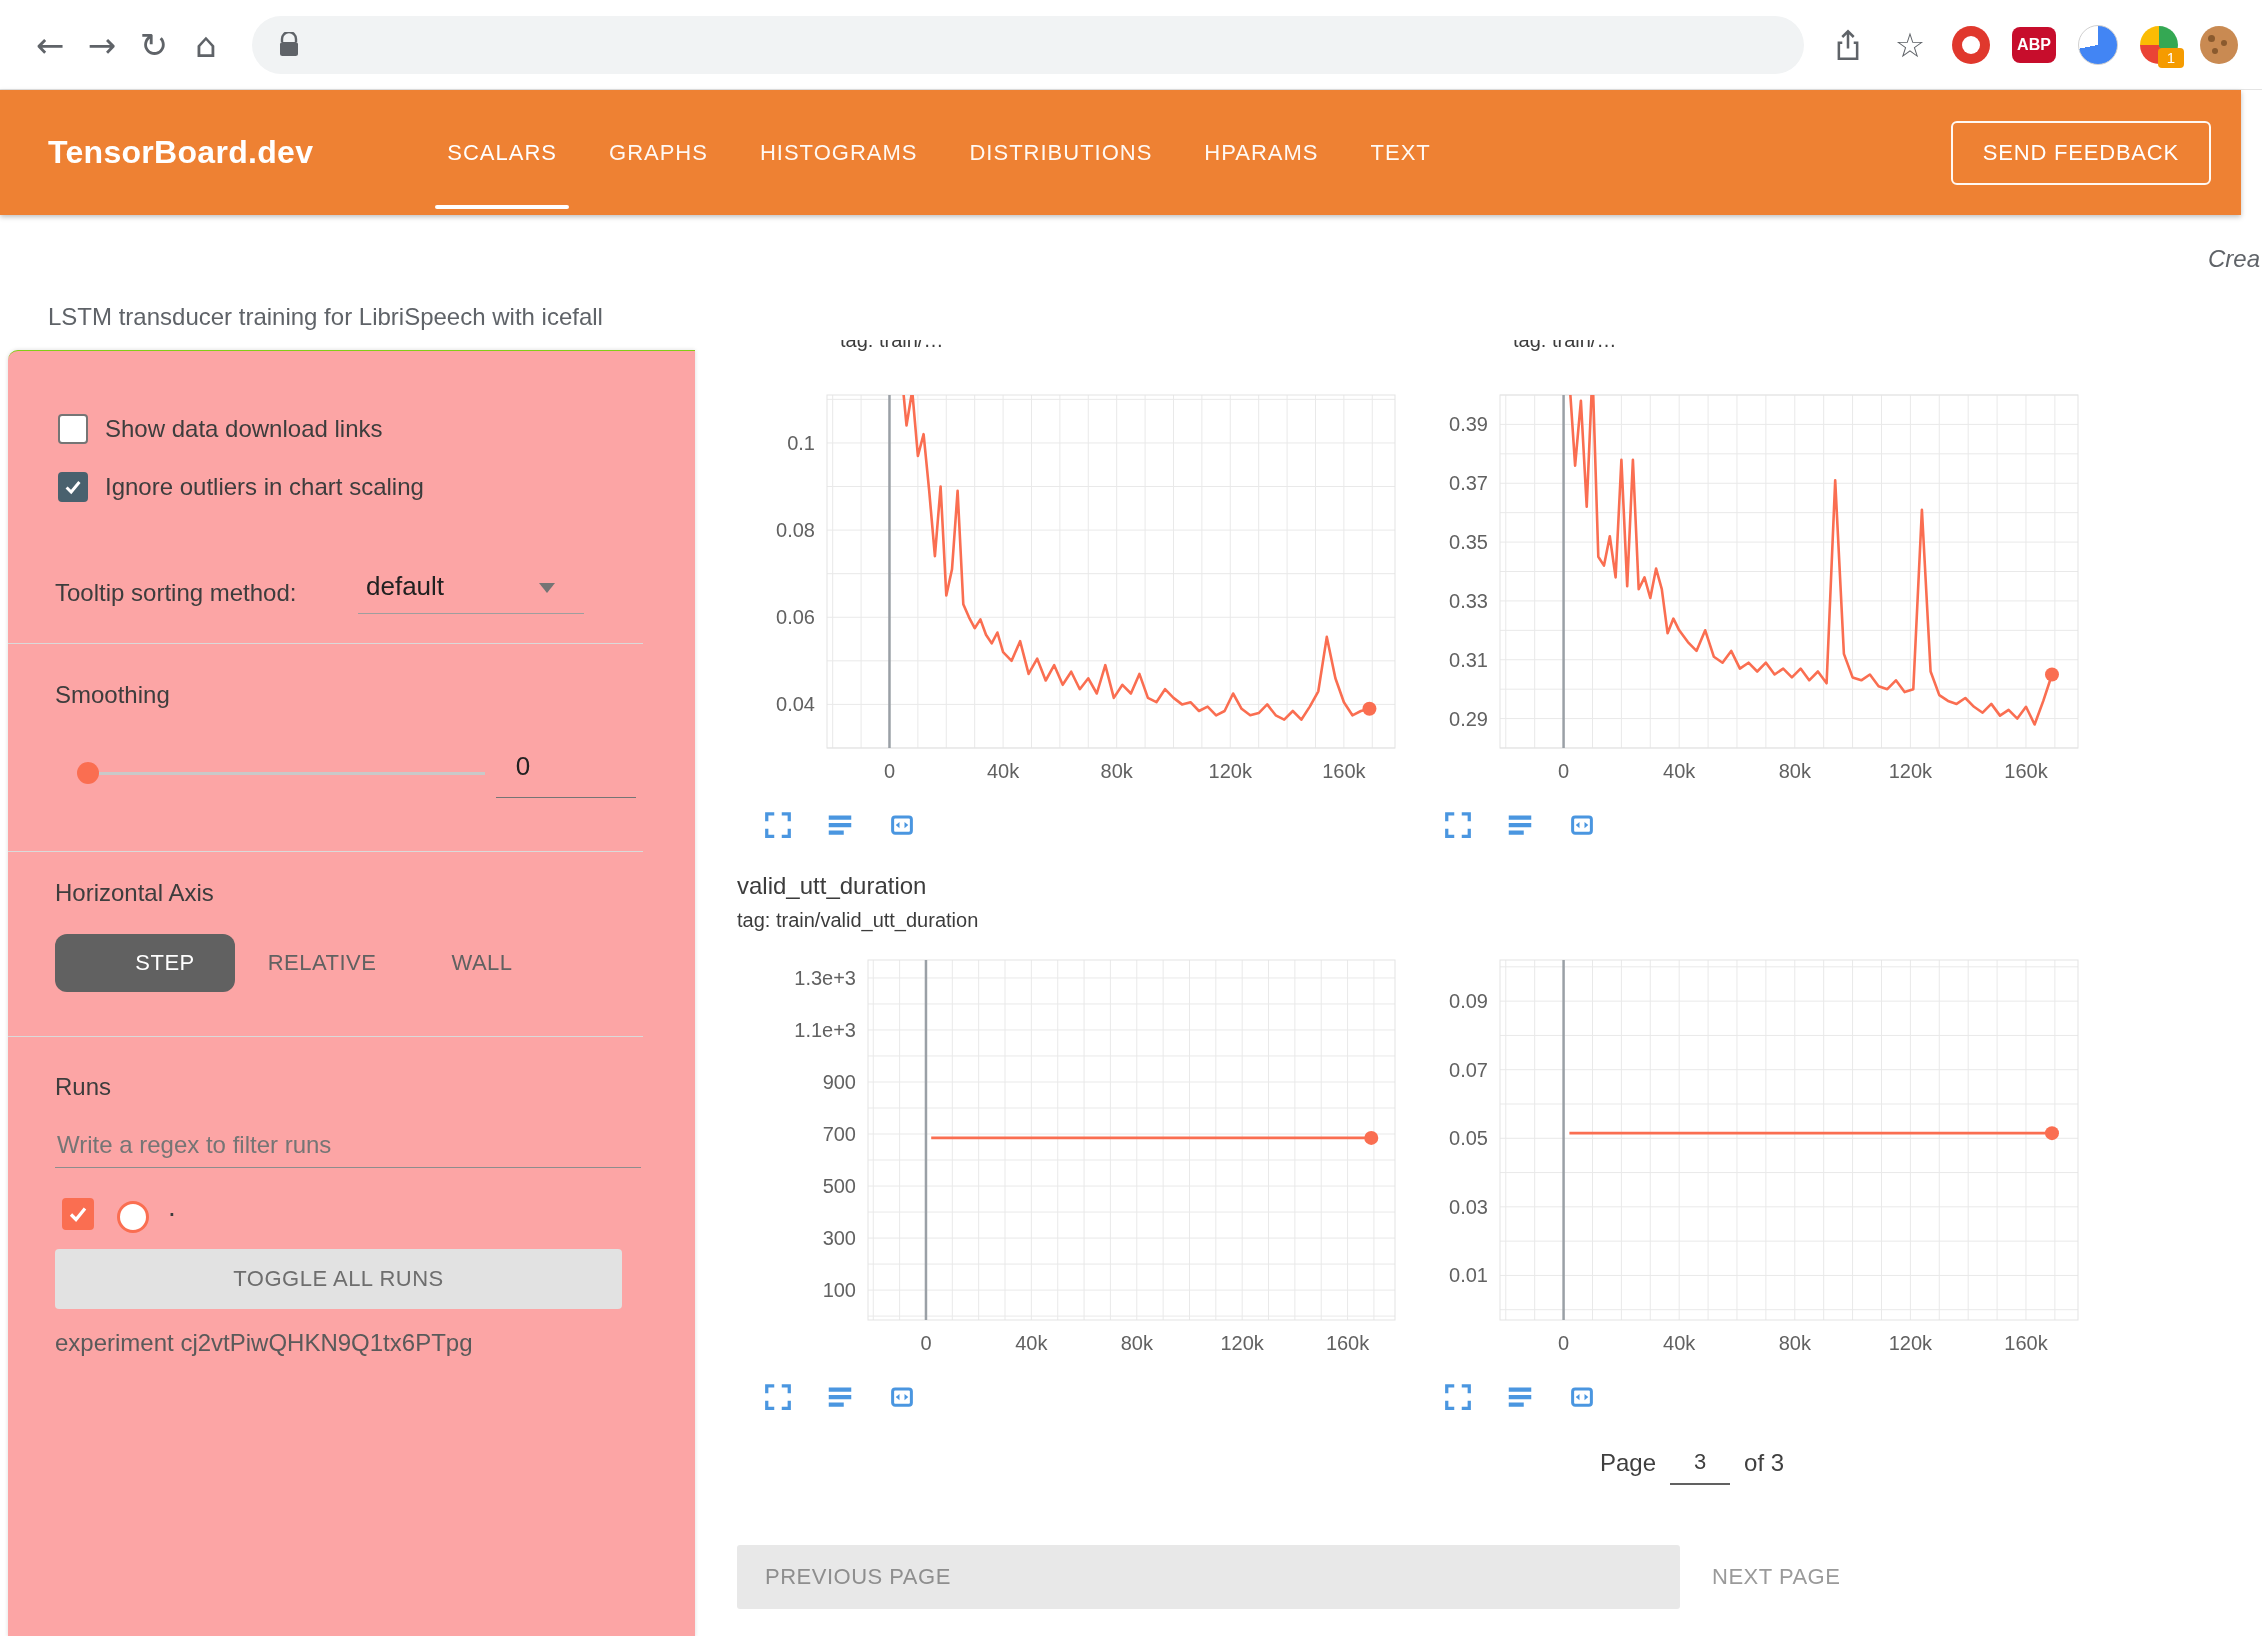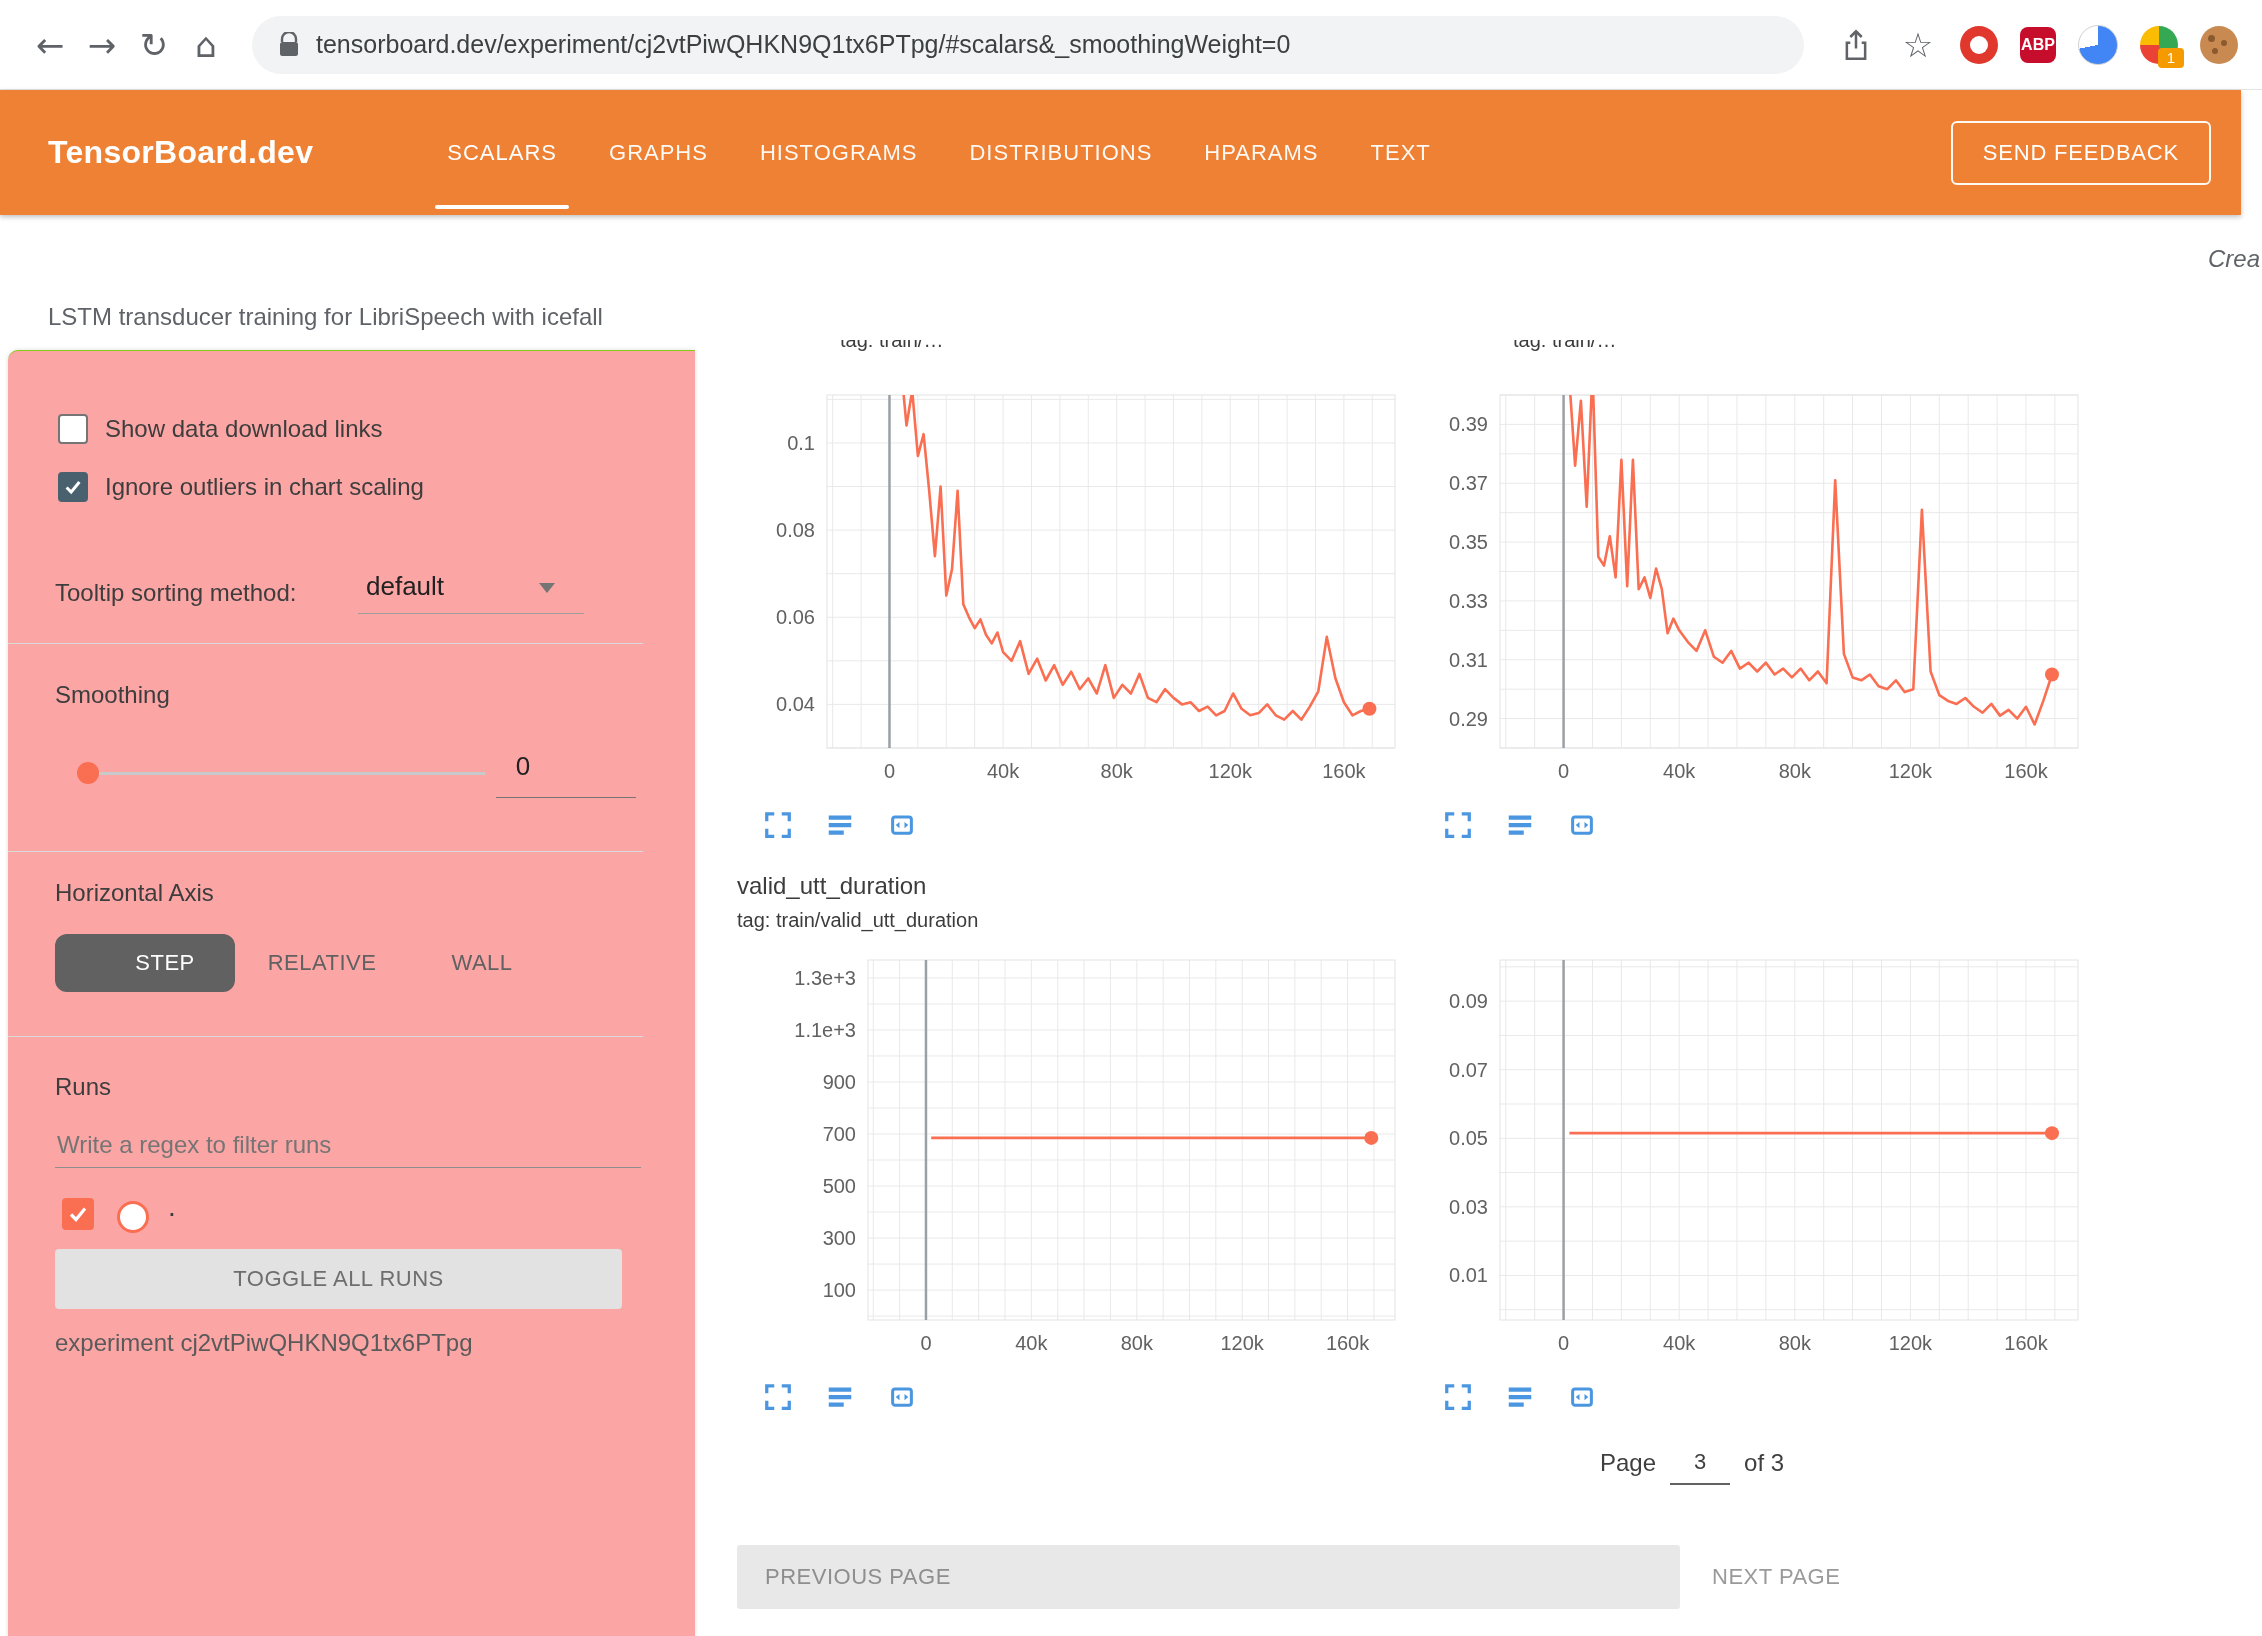--- a/index.html
+++ b/index.html
@@ -10,21 +10,21 @@
   
   .browser-bar{position:absolute;left:0;top:0;width:2262px;height:90px;background:#fff;
     border-bottom:1px solid #e4e4e4;display:flex;align-items:center;padding:0 24px;box-sizing:border-box;}
   .nav-ico{width:52px;height:52px;display:flex;align-items:center;justify-content:center;
     font-family:"DejaVu Sans",sans-serif;font-size:34px;color:#5f6368;border-radius:50%;flex:0 0 auto;cursor:pointer;}
   .url-pill{flex:1 1 auto;max-width:1500px;height:58px;border-radius:29px;background:#f1f3f4;
     display:flex;align-items:center;gap:16px;padding:0 26px;margin:0 20px;overflow:hidden;}
   .url-text{font-size:25px;color:#3c4043;white-space:nowrap;}
   .right-icos{display:flex;align-items:center;gap:22px;margin-left:auto;}
   .ext{width:38px;height:38px;border-radius:50%;position:relative;flex:0 0 auto;}
-  .ext-abp{width:36px;height:36px;border-radius:8px;background:#c70d2c;color:#fff;font-weight:bold;
+  .ext-abp{width:44px;height:36px;border-radius:8px;background:#c70d2c;color:#fff;font-weight:bold;
     font-size:16px;display:flex;align-items:center;justify-content:center;}
   .badge-1{position:absolute;right:-6px;bottom:-4px;background:#f59b00;color:#fff;font-size:15px;
     min-width:20px;height:20px;border-radius:4px;display:flex;align-items:center;justify-content:center;padding:0 3px;}
 
   
   .tb-header{position:absolute;left:0;top:90px;width:2241px;height:125px;background:#ee8133;
     display:flex;align-items:center;box-shadow:0 2px 5px rgba(0,0,0,.25);z-index:5;}
   .tb-logo{color:#fff;font-size:32px;font-weight:bold;margin-left:48px;letter-spacing:.3px;}
   .tb-tabs{display:flex;height:100%;margin-left:108px;}
   .tab{position:relative;display:flex;align-items:center;padding:0 26px;color:rgba(255,255,255,.95);
@@ -90,21 +90,20 @@
     <div class="nav-ico">→</div>
     <div class="nav-ico">↻</div>
     <div class="nav-ico">⌂</div>
     <div class="url-pill">
       <span style="display:flex;">
         <svg width="22" height="26" viewBox="0 0 22 26">
             <path d="M4 10V7a7 7 0 0 1 14 0v3" fill="none" stroke="#5f6368" stroke-width="2.4"></path>
             <rect x="2" y="10" width="18" height="14" rx="2.5" fill="#5f6368"></rect>
           </svg>
       </span>
-      <span class="url-text">tensorboard.dev/experiment/cj2vtPiwQHKN9Q1tx6PTpg/#scalars&amp;_smoothingWeight=0</span>
     </div>
     <div class="right-icos">
       <div class="nav-ico" style="width:40px;">
         <svg width="28" height="32" viewBox="0 0 24 28" fill="none" stroke="#5f6368" stroke-width="2.2">
             <path d="M12 2v15M7 7l5-5 5 5"></path>
             <path d="M7 12H4v14h16V12h-3"></path>
           </svg>
       </div>
       <div class="nav-ico" style="width:40px;">☆</div>
       <div class="ext" style="background:#e0382d;">

